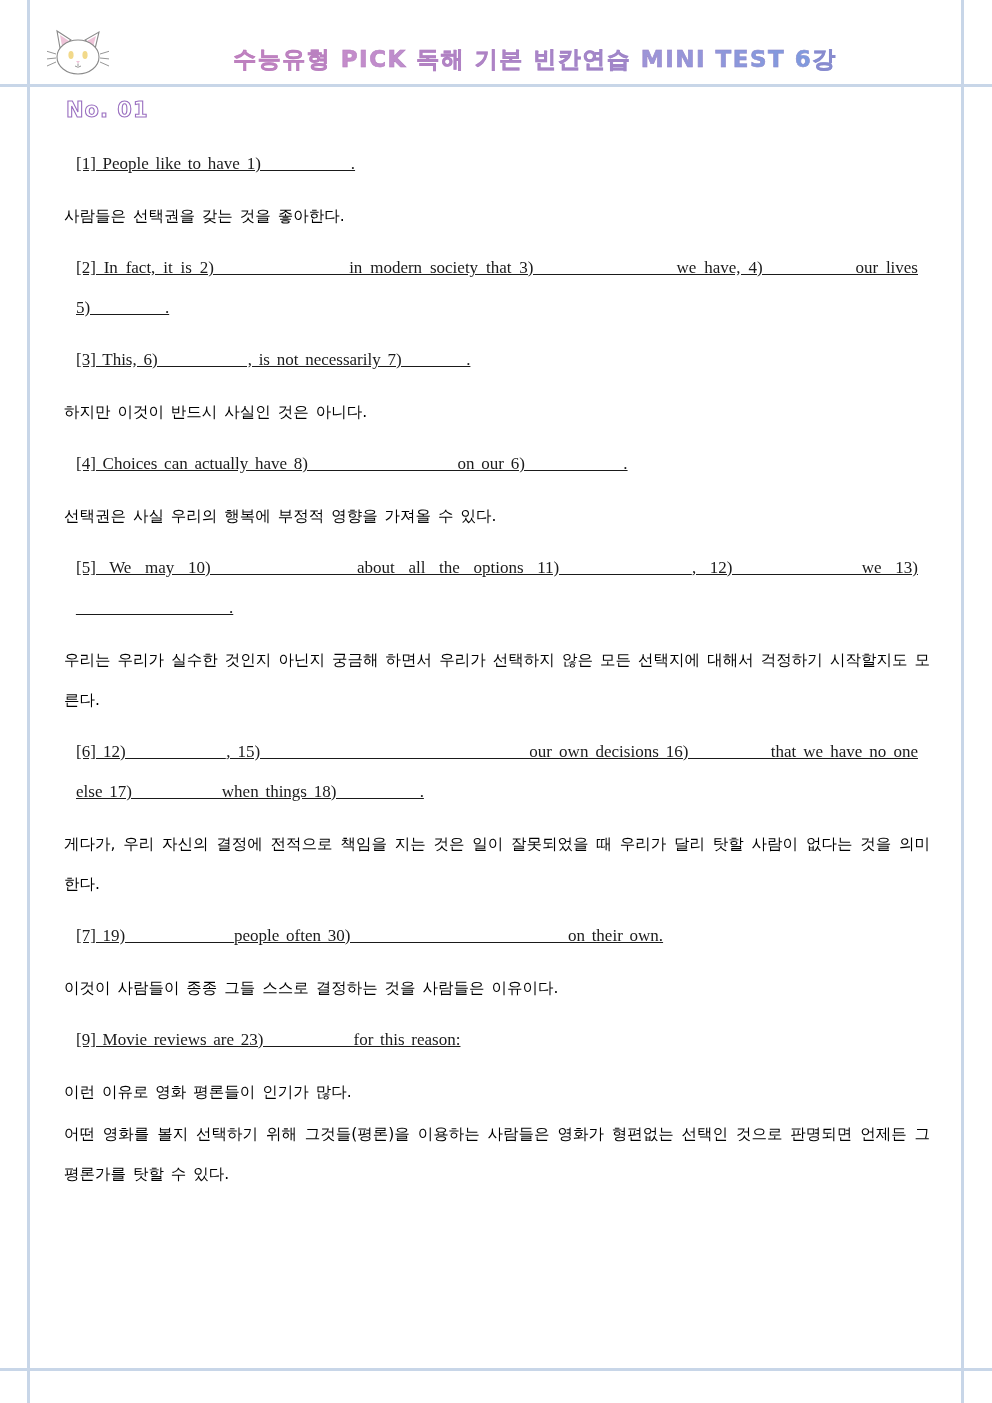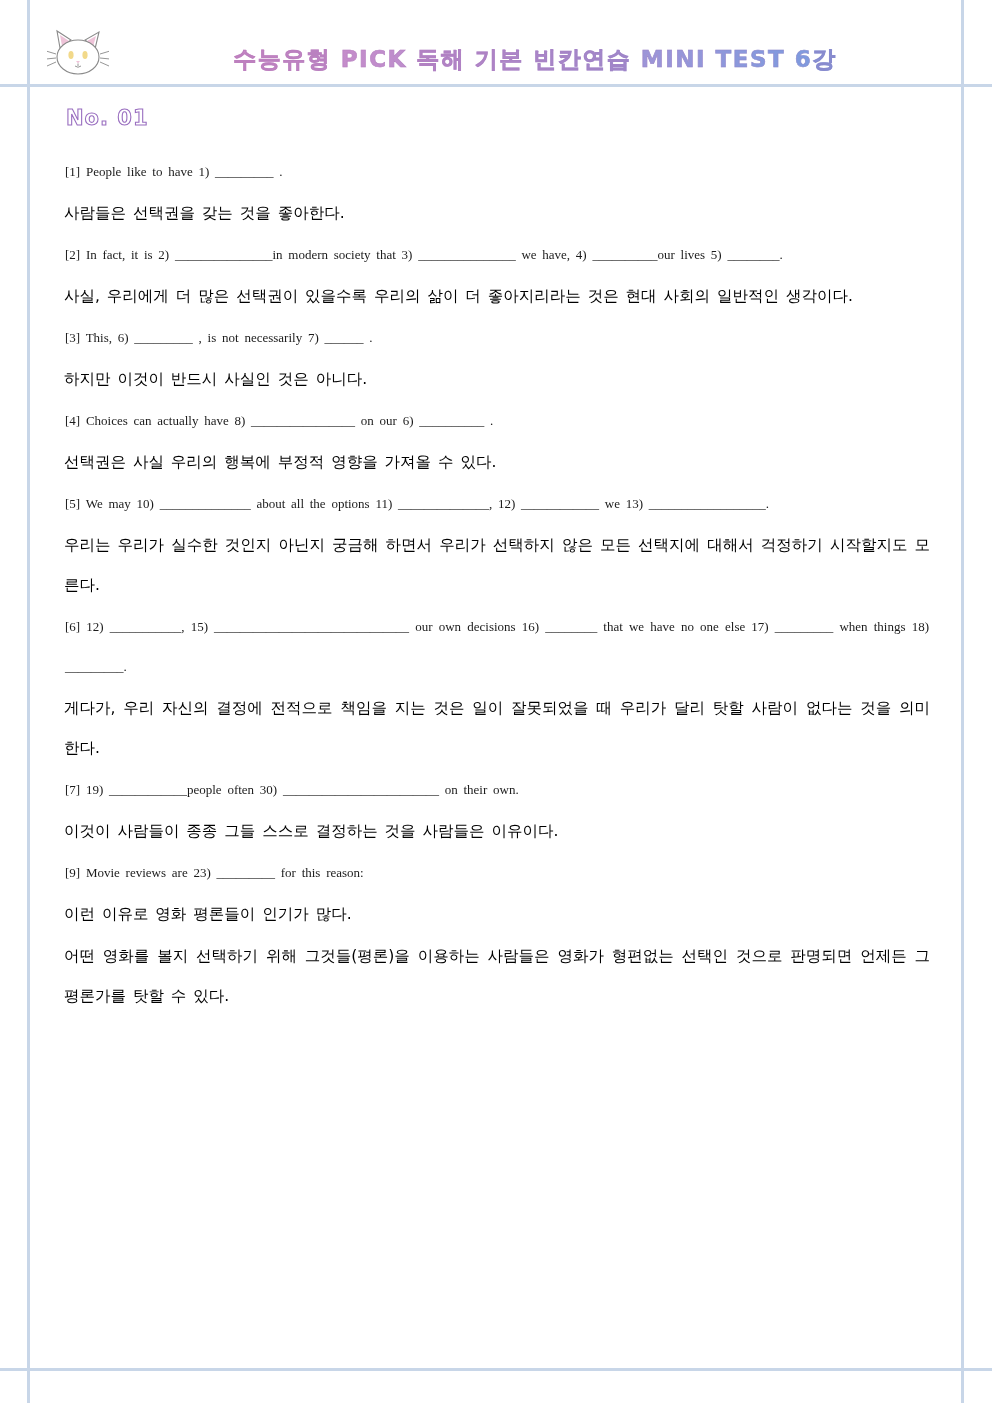--- a/index.html
+++ b/index.html
@@ -48,45 +48,46 @@
     background-clip: text;
     color: transparent;
     -webkit-text-stroke: 0.6px rgba(160,110,175,0.35);
     white-space: nowrap;
     overflow: hidden;
   }
 
   
   .content {
     position: absolute;
-    left: 64px; top: 96px;
+    left: 64px; top: 88px;
     width: 866px;
   }
   .section-no {
     font-family: "DejaVu Sans", sans-serif;
     font-size: 21px;
     font-weight: bold;
     letter-spacing: 1px;
     color: #ffffff;
     -webkit-text-stroke: 1.1px #9a6fc0;
     margin: 10px 0 22px 2px;
     line-height: 24px;
   }
 
   .para { margin: 0 0 2px 0; }
 
   .en {
     font-family: "Liberation Serif", serif;
-    font-size: 13px;
+    font-size: 17px;
     color: #1b1b1b;
     line-height: 40px;
     text-align: justify;
     text-justify: inter-word;
     word-spacing: 2.5px;
-    margin: 1px;
+    margin: 12px;
+    text-decoration: underline;
   }
   .en.full { text-align-last: left; }
 
   .ko {
     font-family: "DejaVu Sans", sans-serif;
     font-size: 15.5px;
     color: #000000;
     line-height: 40px;
     text-align: justify;
     text-justify: inter-word;
@@ -125,21 +126,20 @@
 
   <div class="section-no">No. 01</div>
 
   <div class="para">
     <p class="en">[1] People like to have 1) _________ .</p>
     <p class="ko">사람들은 선택권을 갖는 것을 좋아한다.</p>
   </div>
 
   <div class="para">
     <p class="en full">[2] In fact, it is 2) _______________in modern society that 3) _______________ we have, 4) __________our lives 5) ________.</p>
-    <p class="ko full">사실, 우리에게 더 많은 선택권이 있을수록 우리의 삶이 더 좋아지리라는 것은 현대 사회의 일반적인 생각이다.</p>
   </div>
 
   <div class="para">
     <p class="en">[3] This, 6) _________ , is not necessarily 7) ______ .</p>
     <p class="ko">하지만 이것이 반드시 사실인 것은 아니다.</p>
   </div>
 
   <div class="para">
     <p class="en">[4] Choices can actually have 8) ________________ on our 6) __________ .</p>
     <p class="ko">선택권은 사실 우리의 행복에 부정적 영향을 가져올 수 있다.</p>

